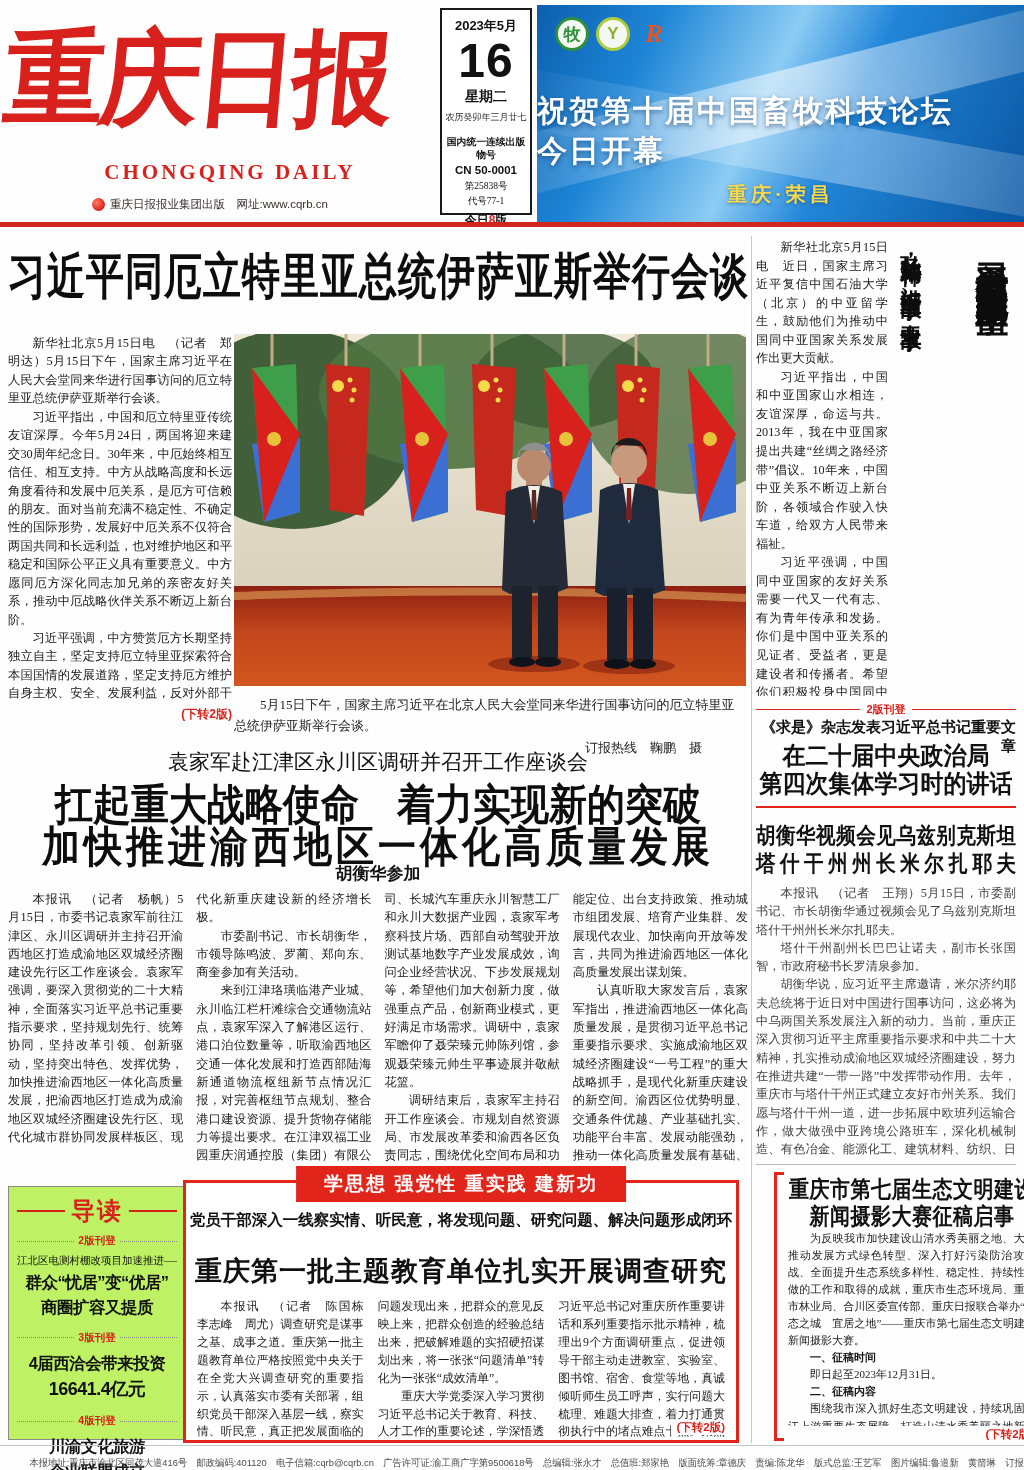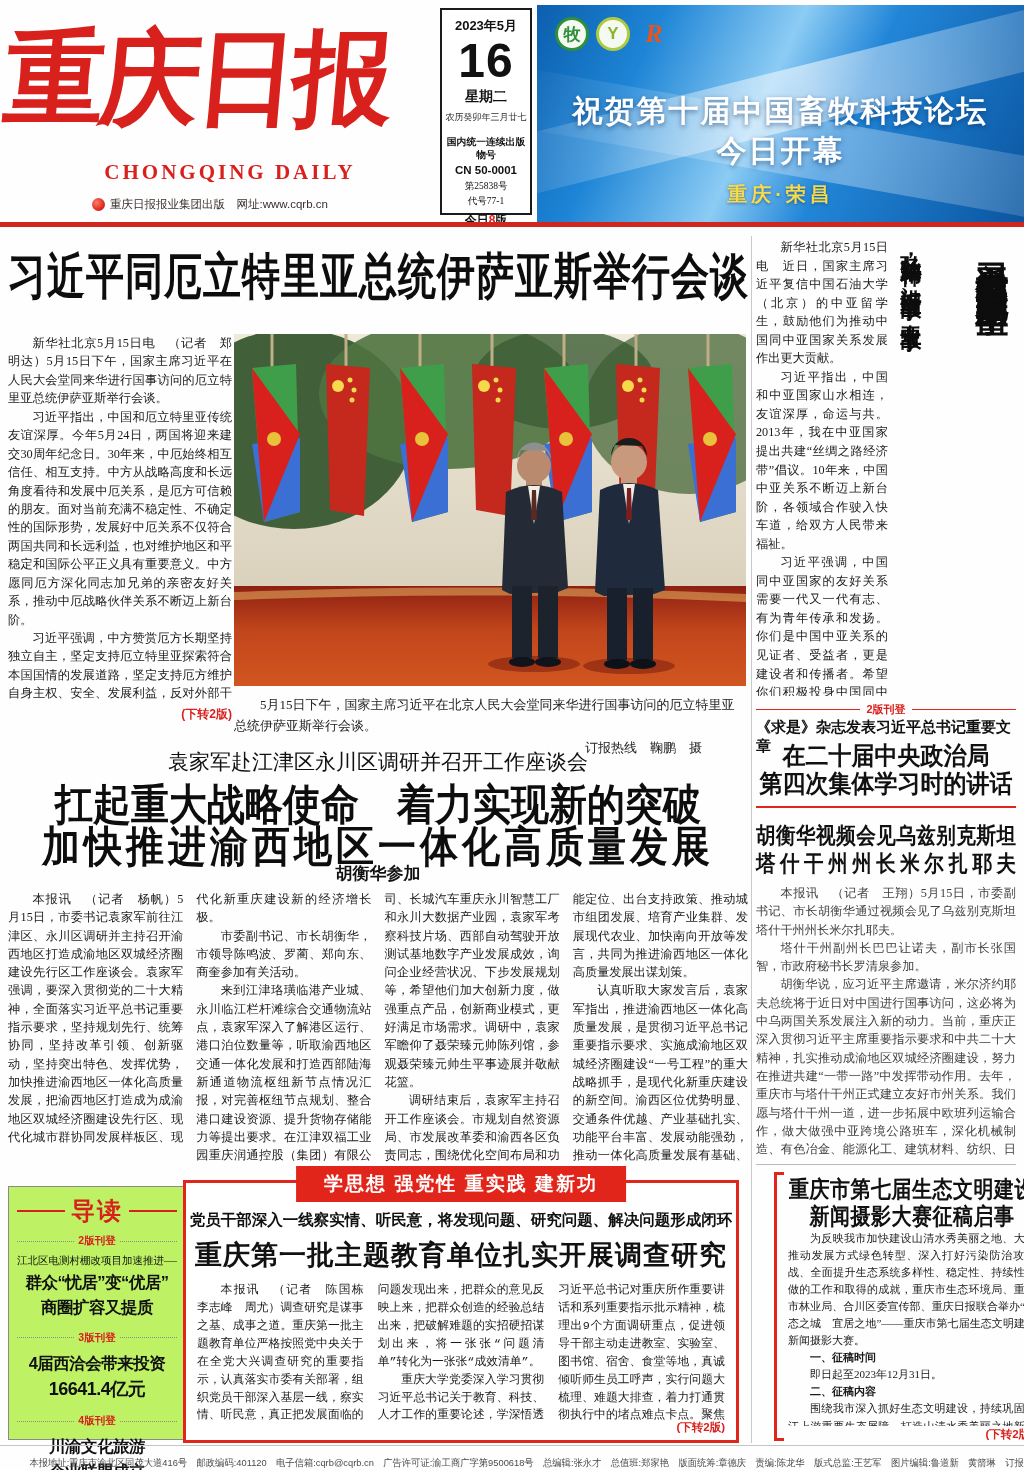--- a/index.html
+++ b/index.html
@@ -35,21 +35,21 @@
             background:linear-gradient(115deg,#0c5fae 0%, #1e85d6 22%, #8cccf4 46%, #2286d8 62%, #0a55a0 100%); }
   .ray { position:absolute; width:700px; height:60px; background:linear-gradient(90deg, rgba(255,255,255,0), rgba(255,255,255,.55), rgba(255,255,255,0)); }
   .ray1 { top:60px; left:-80px; transform:rotate(-14deg); }
   .ray2 { top:120px; left:-40px; transform:rotate(10deg); opacity:.6; }
   .banner-logos { position:absolute; left:18px; top:12px; display:flex; align-items:center; gap:7px; }
   .blogo { width:34px; height:34px; border-radius:50%; background:#f4f9f1; display:flex; align-items:center; justify-content:center;
            font-weight:900; font-size:17px; }
   .blogo1 { border:3px solid #2f8f3a; color:#2f8f3a; }
   .blogo2 { border:3px solid #aecb3e; color:#8fb12c; }
   .blogo3 { background:transparent; color:#e8541e; font-size:26px; font-style:italic; font-family:"Liberation Serif", serif; }
-  .banner-line { position:absolute; width:100%; text-align:center; color:#fff; font-weight:900; font-size:30px;
+  .banner-line { position:absolute; width:100%; text-align:left; color:#fff; font-weight:900; font-size:30px;
                  letter-spacing:2px; text-shadow:0 2px 5px rgba(0,40,90,.55); }
   .bl1 { top:86px; } .bl2 { top:126px; }
   .banner-loc { position:absolute; top:176px; width:100%; text-align:center; color:#f7d94c; font-weight:900;
                 font-size:20px; letter-spacing:4px; text-shadow:0 1px 3px rgba(0,40,90,.5); }
   .redbar { position:absolute; left:0; top:222px; width:1024px; height:5px; background:#d0261d; }
 
   
   .h1 { position:absolute; left:8px; top:244px; width:740px; text-align:center; font-size:38px; font-weight:900;
         letter-spacing:1px; white-space:nowrap; transform:scaleY(1.3); transform-origin:center top; color:#0d0d0d; }
   .lead-text { position:absolute; left:8px; top:334px; width:224px; height:368px; overflow:hidden;
@@ -82,37 +82,37 @@
   .guide-tag-row .dot { flex:1; border-top:1.5px dotted #8a8a8a; }
   .guide-kicker { font-family:"Liberation Serif", serif; font-size:10.5px; margin-top:6px; white-space:nowrap; overflow:hidden; }
   .guide-b { text-align:center; font-size:16.5px; font-weight:900; line-height:1.35; letter-spacing:-0.5px; margin-top:3px; }
   .guide-b.num { font-size:18px; }
 
   
   .edu-box { position:absolute; left:183px; top:1180px; width:556px; height:263px; border:3px solid #e2251b; background:#fff; }
   .edu-banner { position:absolute; top:-17px; left:50%; transform:translateX(-50%); background:#e2251b; color:#fff;
                 font-size:19px; font-weight:900; letter-spacing:2px; padding:5px 28px; white-space:nowrap; }
   .edu-kicker { margin-top:27px; text-align:center; font-size:15.5px; font-weight:bold; }
-  .edu-h { text-align:center; font-size:27px; font-weight:900; margin-top:6px; letter-spacing:1px; }
+  .edu-h { text-align:center; font-size:27px; font-weight:900; margin-top:22px; letter-spacing:1px; }
   .edu-body { position:relative; margin:9px 11px 12px; height:146px; overflow:hidden; column-count:3; column-gap:14px; column-fill:auto;
-              font-family:Liberation Mono, monospace; font-size:11.8px; line-height:1.52; text-align:justify; color:#1a1a1a; }
+              font-family:Liberation Serif, serif; font-size:11.8px; line-height:1.52; text-align:justify; color:#1a1a1a; }
   .edu-jump { position:absolute; right:11px; bottom:5px; background:#fff; color:#d8211c; font-size:11.5px; font-weight:bold; padding-left:5px; }
 
   
   .vdiv { position:absolute; left:751px; top:236px; width:1px; height:1207px; background:#c9c9c9; }
   .sb-art1 { position:absolute; left:756px; top:238px; width:260px; height:458px; display:flex; }
   .sb1-body { width:132px; height:100%; overflow:hidden; font-family:"Liberation Serif", serif; font-size:12.2px;
               line-height:1.52; text-align:justify; color:#1a1a1a; }
   .sb1-sub { writing-mode:vertical-rl; height:100%; font-size:21px; font-weight:bold; letter-spacing:2px; margin-left:9px; color:#0d0d0d; }
   .sb1-h { writing-mode:vertical-rl; height:100%; width:80px; font-size:33px; font-weight:900; line-height:1.16;
            letter-spacing:2px; margin-left:6px; color:#0d0d0d; }
   .sb-div1 { position:absolute; left:756px; top:702px; width:260px; display:flex; align-items:center; gap:6px;
              color:#d8211c; font-size:11px; font-weight:bold; }
   .sb-div1 .ln { flex:1; height:1px; background:#e2251b; }
-  .sb-q-kicker { position:absolute; left:756px; top:718px; width:260px; text-align:left;
+  .sb-q-kicker { position:absolute; left:756px; top:718px; width:260px; text-align:right;
                  font-family:"Liberation Serif", serif; font-size:15px; font-weight:bold; }
   .sb-q-h { position:absolute; left:756px; width:260px; text-align:center; font-size:23px; font-weight:900; transform:scaleY(1.08); }
   .sb-q-h1 { top:740px; } .sb-q-h2 { top:768px; }
   .sb-q-rule { position:absolute; left:756px; top:806px; width:260px; height:2px; background:#e2251b; }
   .sb-hu-h { position:absolute; left:756px; width:260px; font-size:19.5px; font-weight:900; transform:scaleY(1.15);
              text-align:justify; text-align-last:justify; }
   .sb-hu-h1 { top:822px; } .sb-hu-h2 { top:850px; }
   .sb-hu-body { position:absolute; left:756px; top:884px; width:260px; height:276px; overflow:hidden;
                 font-family:"Liberation Serif", serif; font-size:12.2px; line-height:1.5; text-align:justify; color:#404040; }
   .sb-div2 { position:absolute; left:756px; top:1164px; width:260px; height:1px; background:#bbb; }

